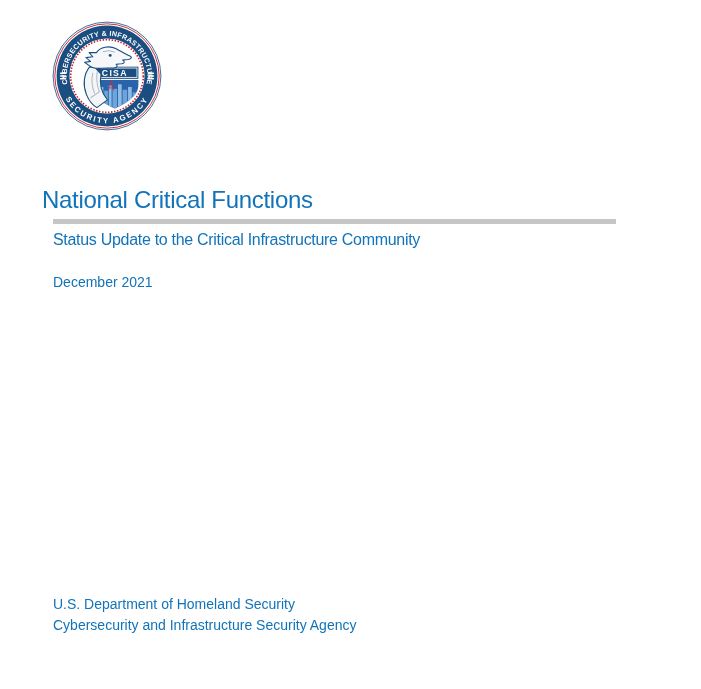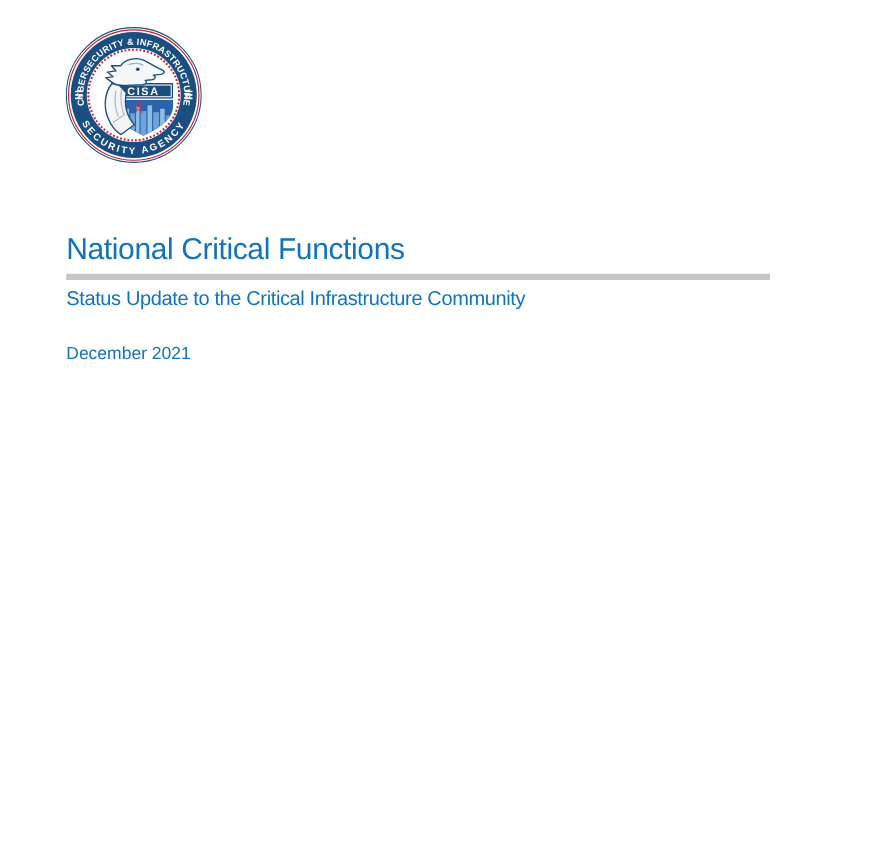--- a/index.html
+++ b/index.html
@@ -17,21 +17,21 @@
   }
   .seal {
     position: absolute;
     left: 52px;
     top: 21px;
     width: 110px;
     height: 110px;
   }
   .title {
     position: absolute;
-    left: 53px;
+    left: 42px;
     top: 186px;
     font-size: 24px;
     letter-spacing: -0.3px;
     color: #1173B9;
     white-space: nowrap;
   }
   .divider {
     position: absolute;
     left: 53px;
     top: 219px;
@@ -159,15 +159,17 @@
       <circle cx="63.5" cy="37.5" r="1.6" fill="#1B4E80"></circle>
     </g>
   </svg>
 
   <div class="title">National Critical Functions</div>
   <div class="divider"></div>
   <div class="subtitle">Status Update to the Critical Infrastructure Community</div>
   <div class="date">December 2021</div>
 
   <div class="footer">
+    <div>U.S. Department of Homeland Security</div>
+    <div>Cybersecurity and Infrastructure Security Agency</div>
   </div>
 
 </div>
 
 </body></html>

